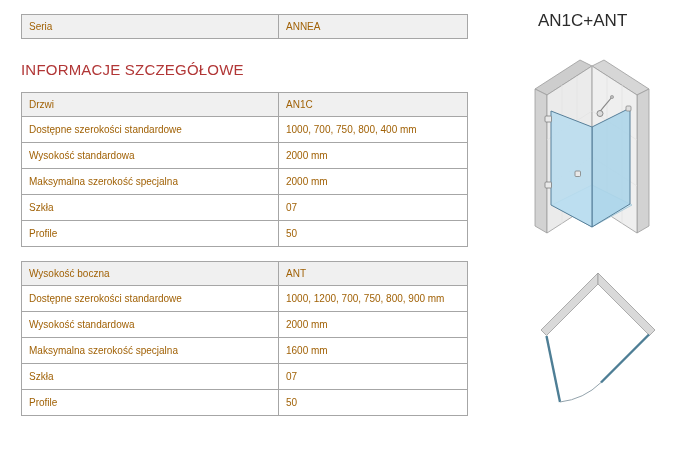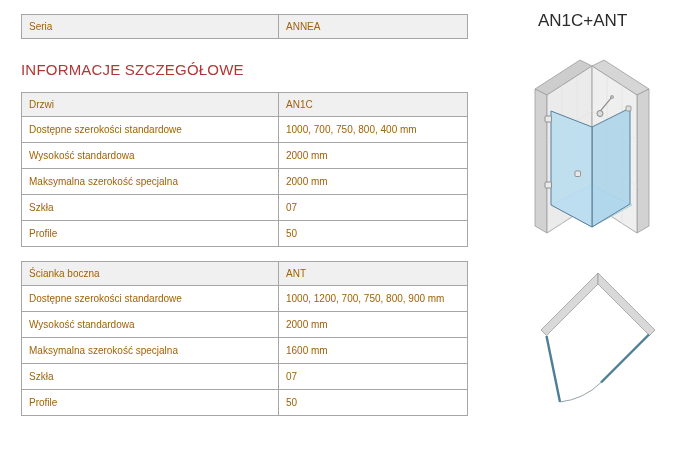--- a/index.html
+++ b/index.html
@@ -92,21 +92,21 @@
   </div>
 
   <div class="spec-wrap2">
   <table class="spec">
     <colgroup>
           <col class="c1">
           <col class="c2">
         </colgroup>
     <tbody>
           <tr>
-      <th>Ścianka boczna</th>
+      <th>Wysokość boczna</th>
       <th>ANT</th>
     </tr>
     <tr>
       <td>Dostępne szerokości standardowe</td>
       <td>1000, 1200, 700, 750, 800, 900 mm</td>
     </tr>
     <tr>
       <td>Wysokość standardowa</td>
       <td>2000 mm</td>
     </tr>

